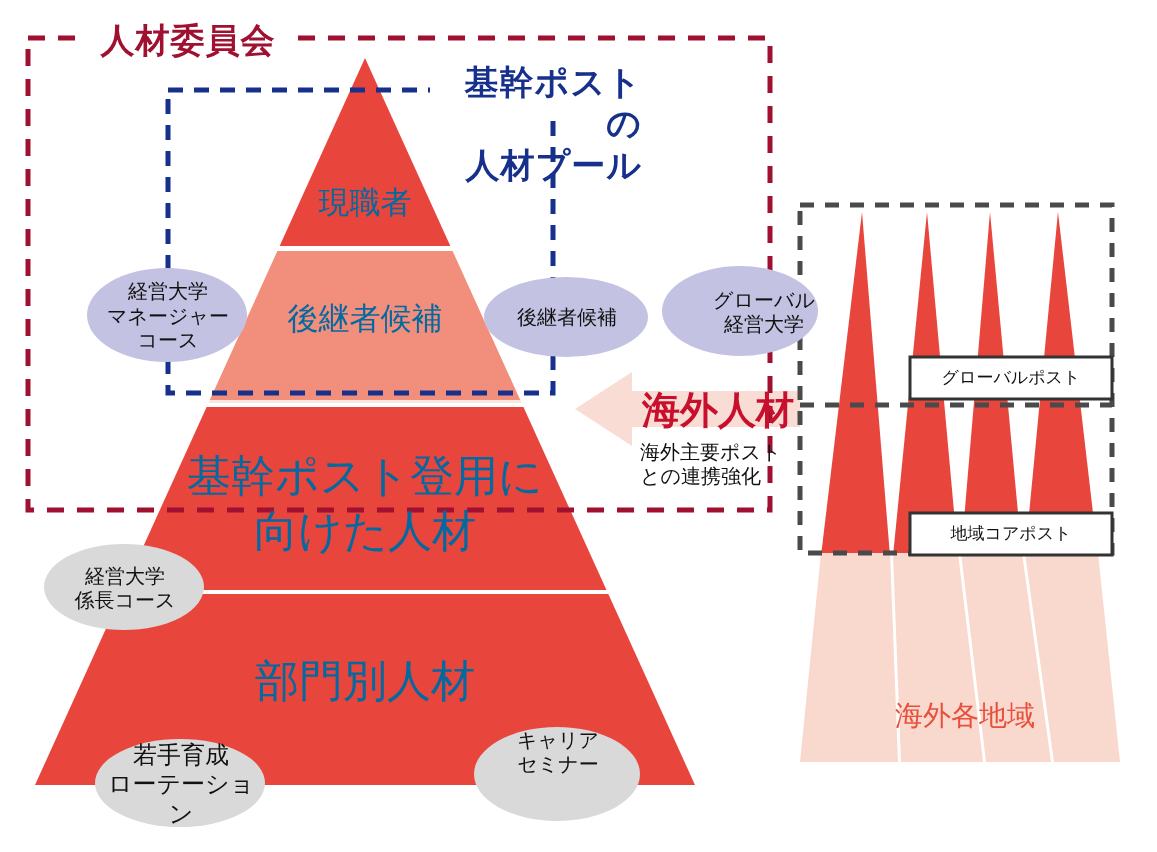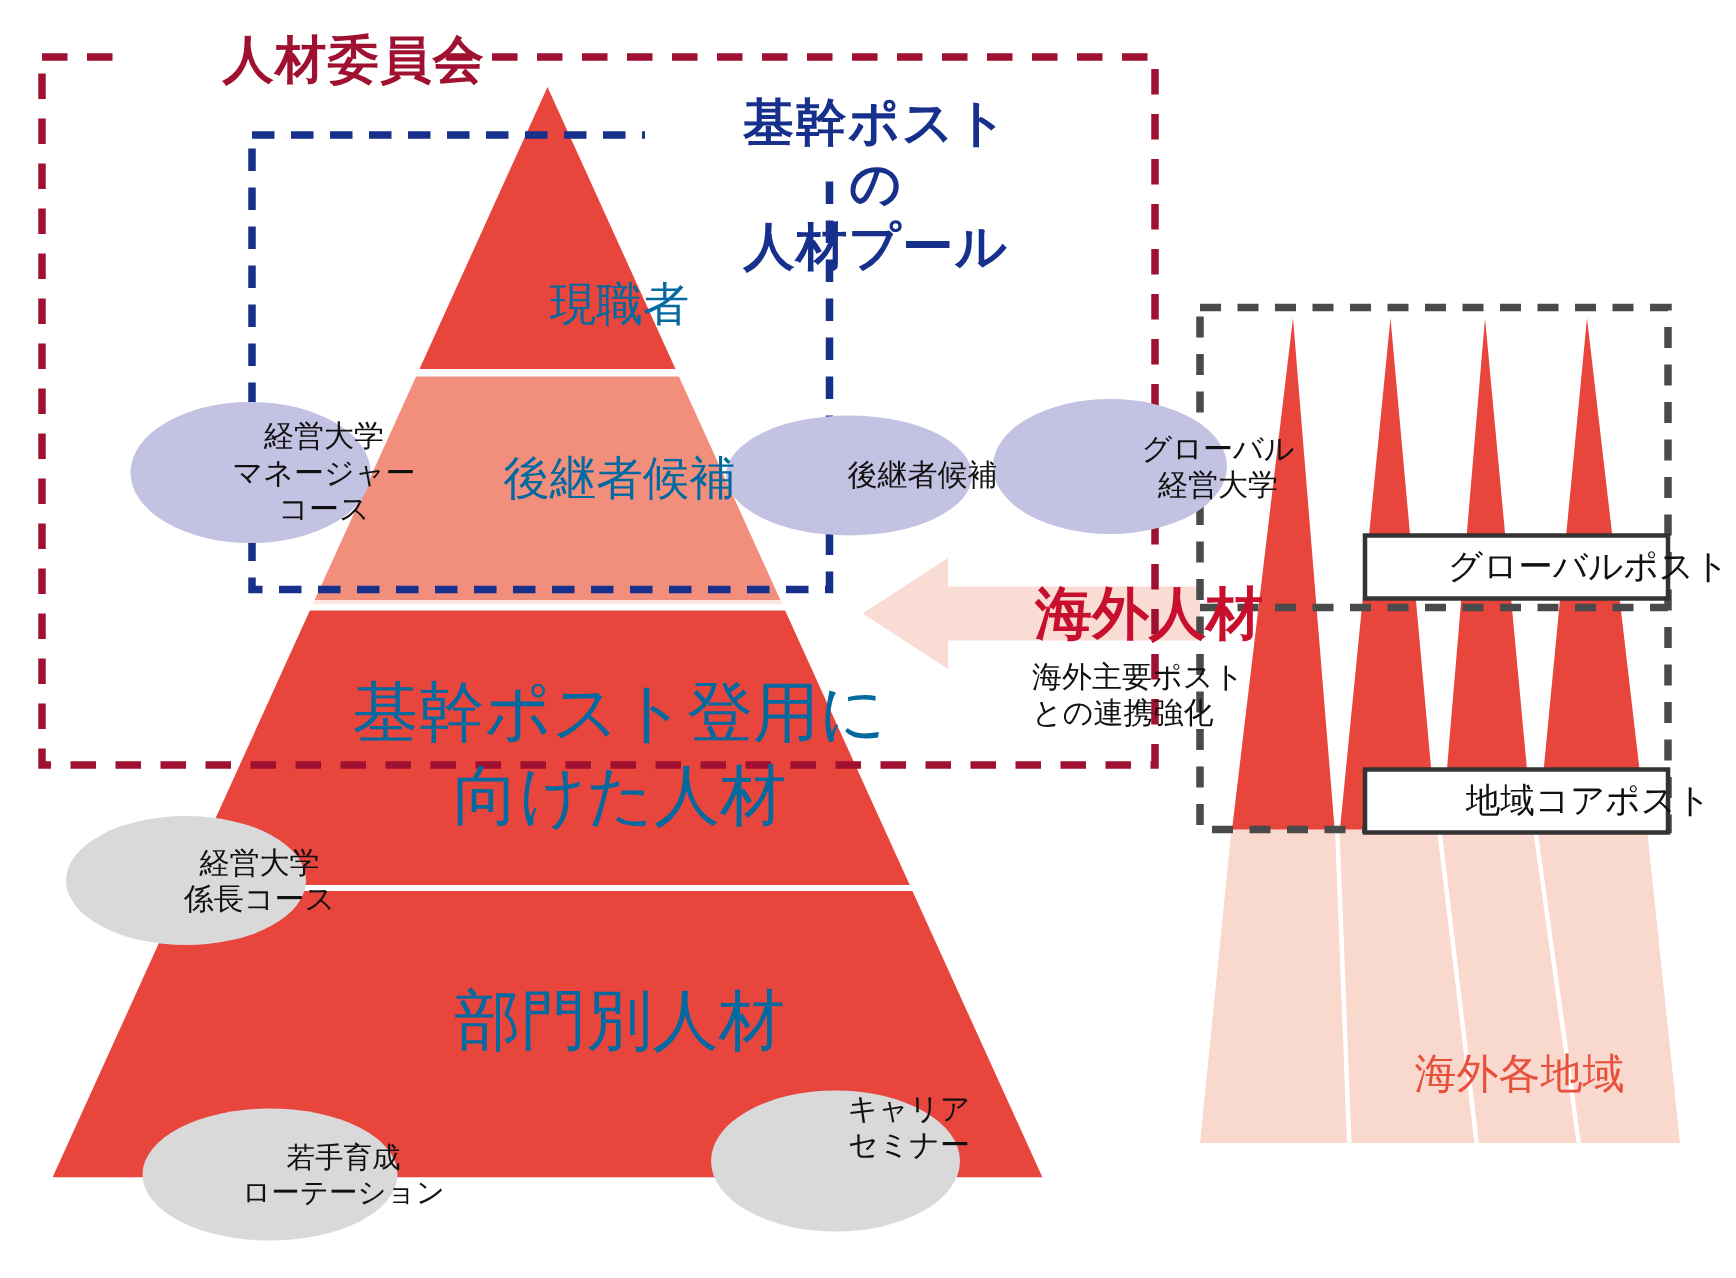--- a/index.html
+++ b/index.html
@@ -2,35 +2,35 @@
 <html><head>
 <meta charset="utf-8">
 <style>
   html,body{margin:0;padding:0;background:#ffffff;}
   body{font-family:"Liberation Sans","DejaVu Sans",sans-serif;}
   #stage{position:relative;width:1157px;height:852px;background:#ffffff;overflow:hidden;}
   svg{display:block;}
   #svgroot{position:absolute;left:0;top:0;width:1157px;height:852px;}
 
   .lbl{position:absolute;display:flex;align-items:center;justify-content:center;
-       text-align:center;line-height:1.18;white-space:pre-line;pointer-events:none;margin-left:48px;}
+       text-align:center;line-height:1.18;white-space:pre-line;pointer-events:none;}
 
   .title-red{color:#A01030;font-weight:bold;font-size:34px;letter-spacing:1px;}
-  .title-blue{color:#17308C;font-weight:bold;font-size:34px;line-height:1.22;letter-spacing:1px;}
+  .title-blue{color:#17308C;font-weight:bold;font-size:34px;line-height:1.22;letter-spacing:1px;text-align:right;}
 
   .tier-text{color:#0369a1;font-size:31px;line-height:1.25;}
   .tier-text.big{font-size:44px;}
 
   .ell-text{color:#111111;font-size:20px;line-height:1.22;}
-  .ell-text.sm{font-size:19px;}
+  .ell-text.sm{font-size:24px;}
 
   .arrow-text{color:#C8102E;font-weight:bold;font-size:38px;}
   .arrow-sub{color:#111111;font-size:20px;line-height:1.22;text-align:left;}
 
-  .boxlabel{color:#111111;font-size:23px;}
+  .boxlabel{color:#111111;font-size:17px;}
   .overseas-text{color:#E8503C;font-size:28px;}
 </style>
 </head>
 <body>
 
 <div id="stage">
 
   <svg id="svgroot" viewBox="0 0 1157 852">
     <defs>
       <clipPath id="pyrClip">

